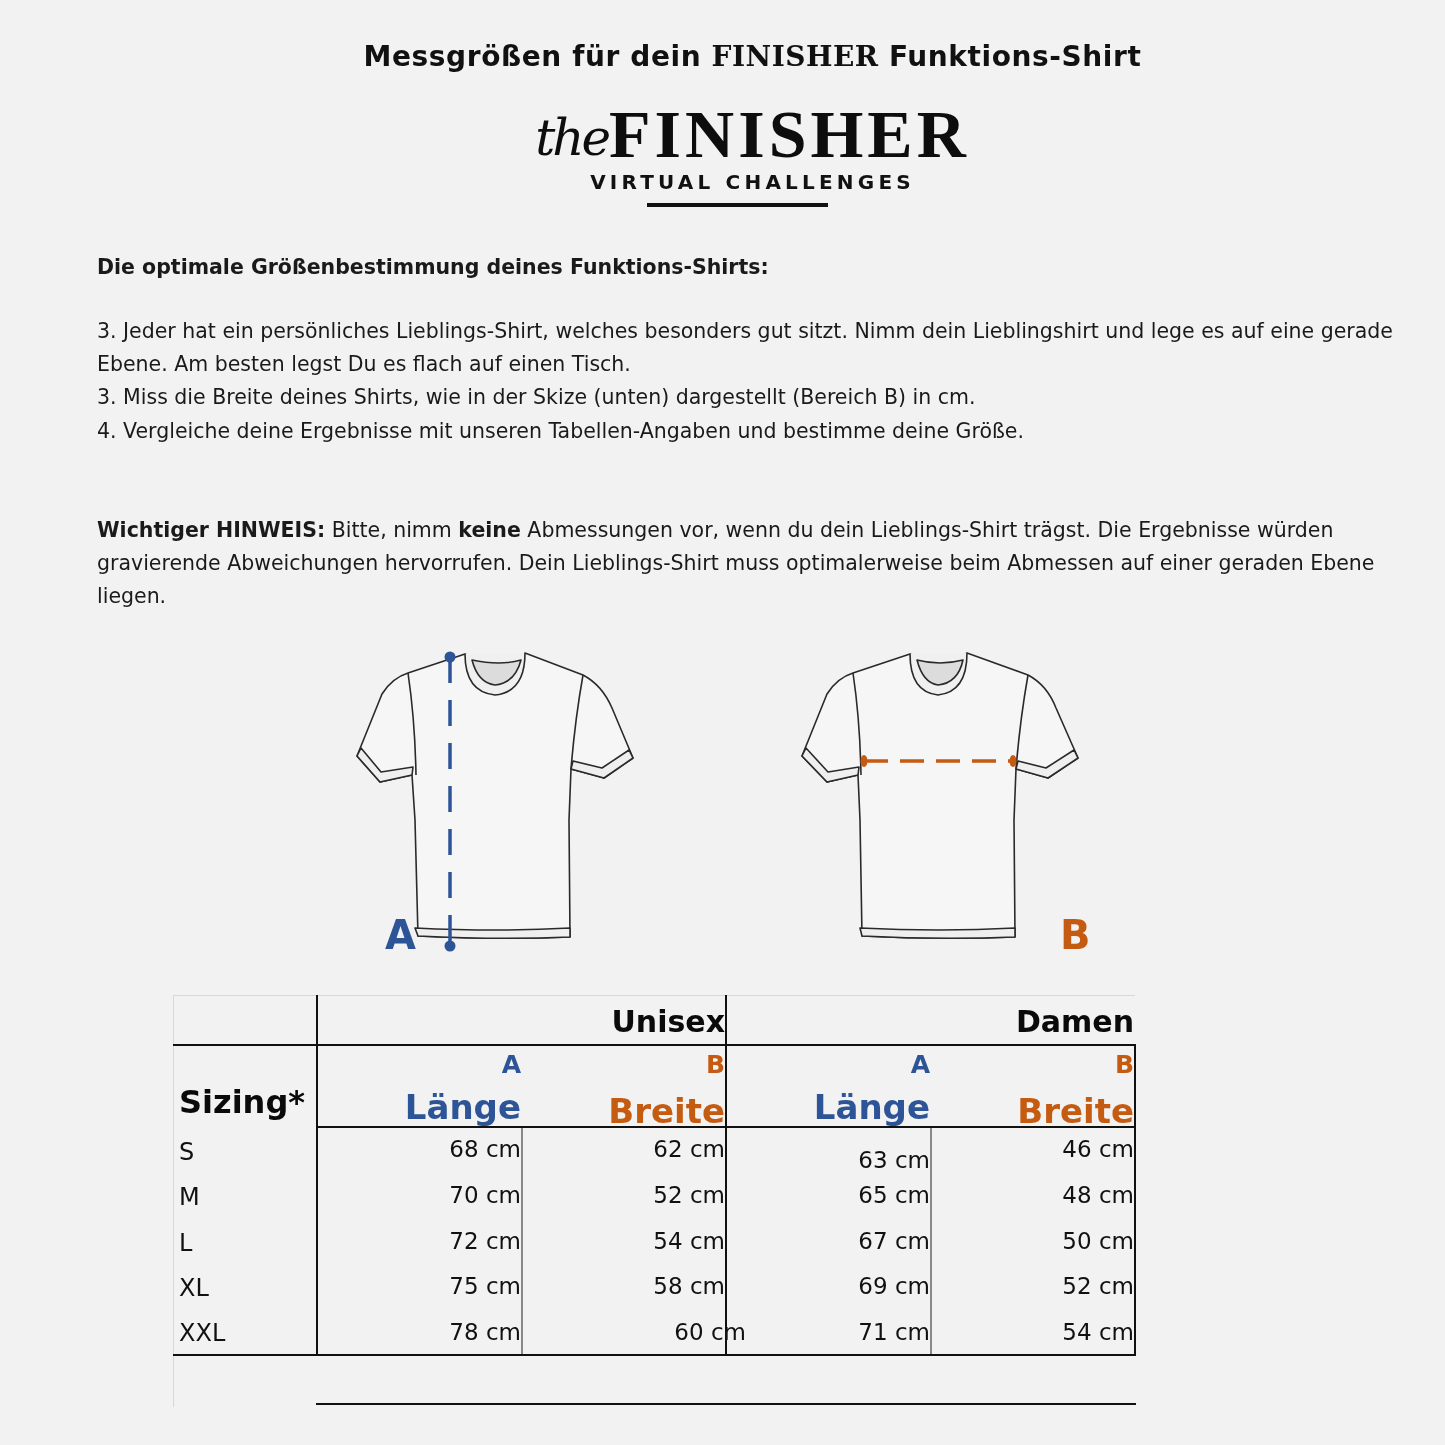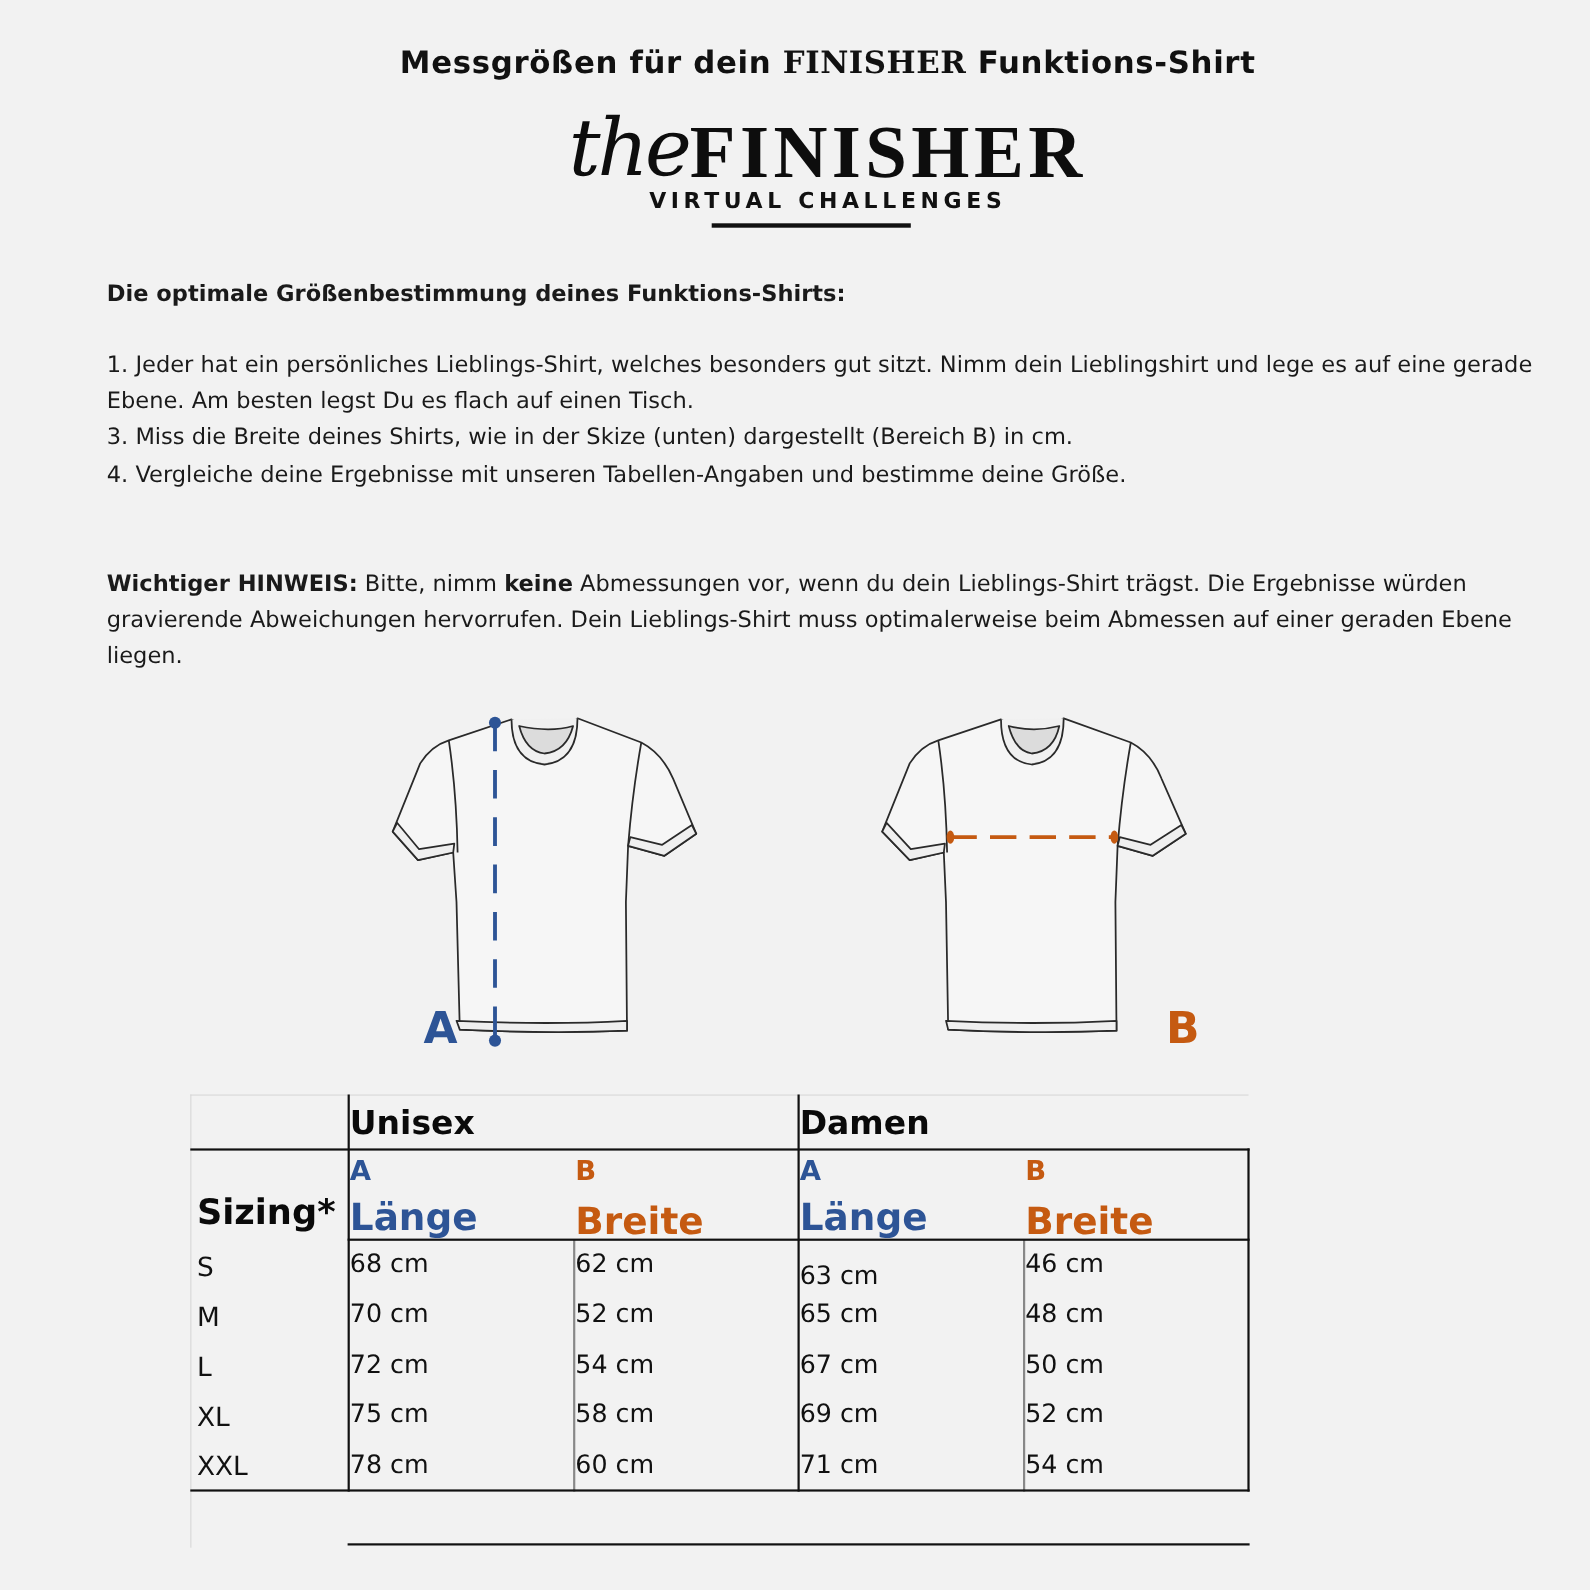--- a/index.html
+++ b/index.html
@@ -9,21 +9,21 @@
   }
   .abs { position:absolute;padding-left:30px; }
   .title {
     left:0; width:1445px; top:40px; text-align:center;
     font-family:"DejaVu Sans", sans-serif; font-weight:bold; font-size:28px; letter-spacing:0.6px; color:#111;
   }
   .title .brand-inline { font-family:"DejaVu Serif", "Liberation Serif", serif; font-weight:bold; letter-spacing:0.5px; }
   .logo { left:0; width:1445px; top:100px; text-align:center; }
   .logo-main { display:inline-block; white-space:nowrap; line-height:1; }
   .logo-the {
-    font-family:"DejaVu Serif", "Liberation Serif", serif; font-style:italic; font-size:72px; letter-spacing:-3px;
+    font-family:"DejaVu Serif", "Liberation Serif", serif; font-style:italic; font-size:50px; letter-spacing:-3px;
     position:relative; top:-2px; margin-right:1px; color:#0d0d0d;
   }
   .logo-finisher {
     font-family:"Liberation Serif", "DejaVu Serif", serif; font-weight:bold; font-size:68px; letter-spacing:4px; color:#0d0d0d;
   }
   .logo-sub {
     left:0; width:1445px; top:170px; text-align:center;
     font-family:"DejaVu Sans", sans-serif; font-weight:bold; font-size:20px; letter-spacing:4.2px; color:#111;
   }
   .logo-rule { left:647px; top:203px; width:151px; height:4px; background:#111; }
@@ -38,21 +38,21 @@
   .b { font-weight:bold; }
 
   .shirt { position:absolute; }
   .letter-a { left:355px; top:912px; font-weight:bold; font-size:40px; color:#2d5496; font-family:"DejaVu Sans", sans-serif; }
   .letter-b { left:1030px; top:912px; font-weight:bold; font-size:40px; color:#c55a11; font-family:"DejaVu Sans", sans-serif; }
 
   
   .table-wrap { left:173px; top:995px; width:962px; height:412px; }
   .gline { position:absolute; background:#111; }
   .gline.light { background:#888; }
-  .cell { position:absolute; text-align:left; font-family:"DejaVu Sans", sans-serif; }
+  .cell { position:absolute; text-align:right; font-family:"DejaVu Sans", sans-serif; }
   .group-head { font-weight:bold; font-size:30px; color:#0a0a0a; }
   .sub-letter { font-weight:bold; font-size:25px; }
   .sub-word { font-weight:bold; font-size:34px; }
   .blue { color:#2d5496; }
   .orange { color:#c55a11; }
   .sizing-label { font-weight:bold; font-size:32px; text-align:left; color:#0a0a0a; }
   .size-label { text-align:left; font-size:24px; color:#111; }
   .val { font-size:23px; color:#111; }
   .footnote { font-size:20px; color:#111; text-align:left; white-space:nowrap; }
 </style>
@@ -62,21 +62,21 @@
 <div class="abs title"><span>Messgrößen für dein </span><span class="brand-inline">FINISHER</span><span> Funktions-Shirt</span></div>
 
 <div class="abs logo">
   <span class="logo-main"><span class="logo-the">the</span><span class="logo-finisher">FINISHER</span></span>
 </div>
 <div class="abs logo-sub">VIRTUAL CHALLENGES</div>
 <div class="abs logo-rule"></div>
 
 <div class="abs text-block heading">Die optimale Größenbestimmung deines Funktions-Shirts:</div>
 <div class="abs text-block steps">
-  <p>1. Jeder hat ein persönliches Lieblings-Shirt, welches besonders gut sitzt. Nimm dein Lieblingshirt und lege es auf eine gerade Ebene. Am besten legst Du es flach auf einen Tisch.</p>
+  <p>3. Jeder hat ein persönliches Lieblings-Shirt, welches besonders gut sitzt. Nimm dein Lieblingshirt und lege es auf eine gerade Ebene. Am besten legst Du es flach auf einen Tisch.</p>
   <p>3. Miss die Breite deines Shirts, wie in der Skize (unten) dargestellt (Bereich B) in cm.</p>
   <p>4. Vergleiche deine Ergebnisse mit unseren Tabellen-Angaben und bestimme deine Größe.</p>
 </div>
 <div class="abs text-block note"><span class="b">Wichtiger HINWEIS:</span><span> Bitte, nimm </span><span class="b">keine</span><span> Abmessungen vor, wenn du dein Lieblings-Shirt trägst. Die Ergebnisse würden gravierende Abweichungen hervorrufen. Dein Lieblings-Shirt muss optimalerweise beim Abmessen auf einer geraden Ebene liegen.</span></div>
 
 <svg class="shirt" style="left:340px;top:640px" width="310" height="320" viewBox="0 0 310 320">
   <g fill="#f6f6f6" stroke="#2a2a2a" stroke-width="1.6" stroke-linejoin="round">
 
     <path d="M68,33 L125,14 Q160,34 185,13 L243,35 Q262,45 272,68 L293,118 L264,138 L231,129 L229,180 L230,297 Q160,300 78,296 L75,180 L72,135 L40,142 L17,116 L42,54 Q52,38 68,33 Z"></path>
 

